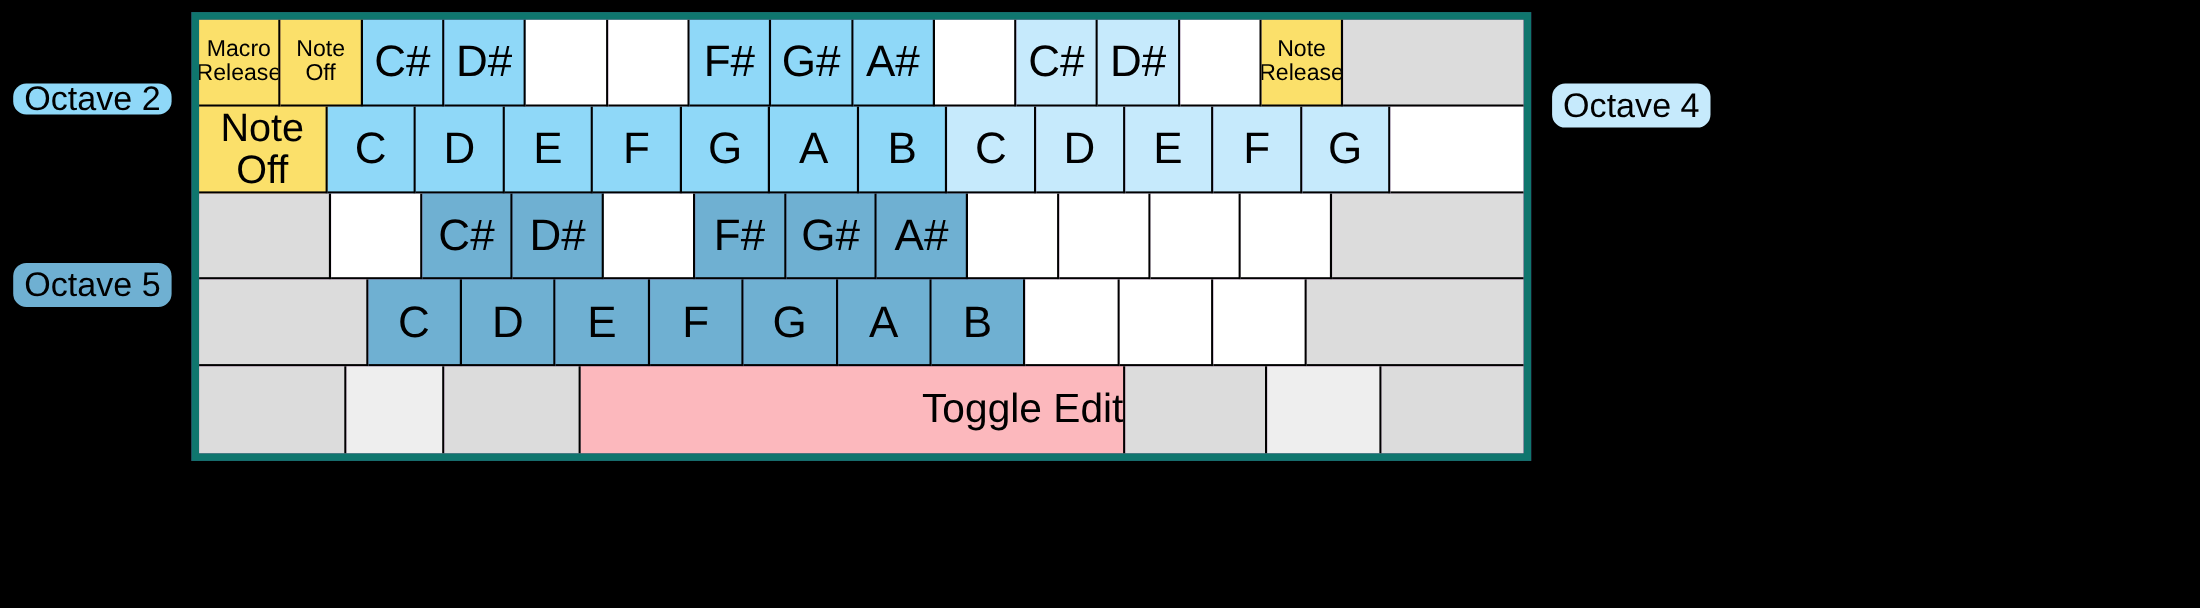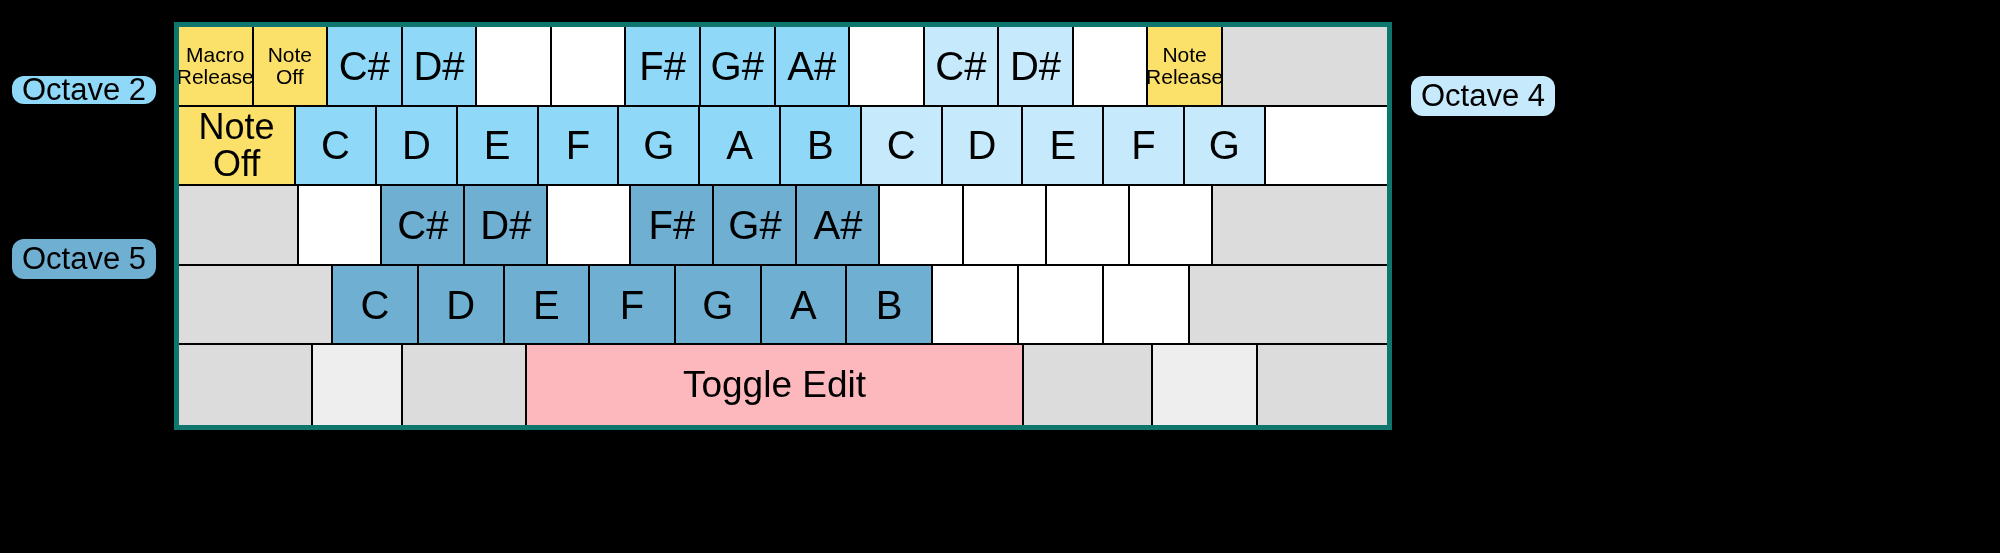--- a/index.html
+++ b/index.html
@@ -12,24 +12,24 @@
     height: 553px;
     position: relative;
     font-family: "Liberation Sans", sans-serif;
     overflow: hidden;
   }
 
   
   #keyboard-grid {
     position: absolute;
     left: 174px;
-    top: 22px;
+    top: 11px;
     width: 1218px;
     height: 408px;
-    border: 5px solid #0f766e;
+    border: 7px solid #0f766e;
     box-sizing: border-box;
     background: #701a75;
   }
   .key-row {
     display: flex;
     width: 100%;
     height: 20%;
     box-sizing: border-box;
   }
   .cell {
@@ -55,21 +55,21 @@
   .c-yellow  { background: #fbe06a; }
   .c-sky     { background: #8fd8f8; }
   .c-sky-lt  { background: #c6eafc; }
   .c-steel   { background: #6fb0d2; }
   .c-pink    { background: #fcb8bd; }
 
   
   .t-big   { font-size: 40px; }
   .t-mid   { font-size: 36px; }
   .t-small { font-size: 21px; }
-  .t-toggle{ font-size: 37px; }
+  .t-toggle{ font-size: 37px; justify-content: flex-end; }
 
   
   .octave-badge {
     position: absolute;
     display: flex;
     align-items: center;
     justify-content: center;
     border-radius: 12px;
     font-size: 31px;
     color: #000000;

